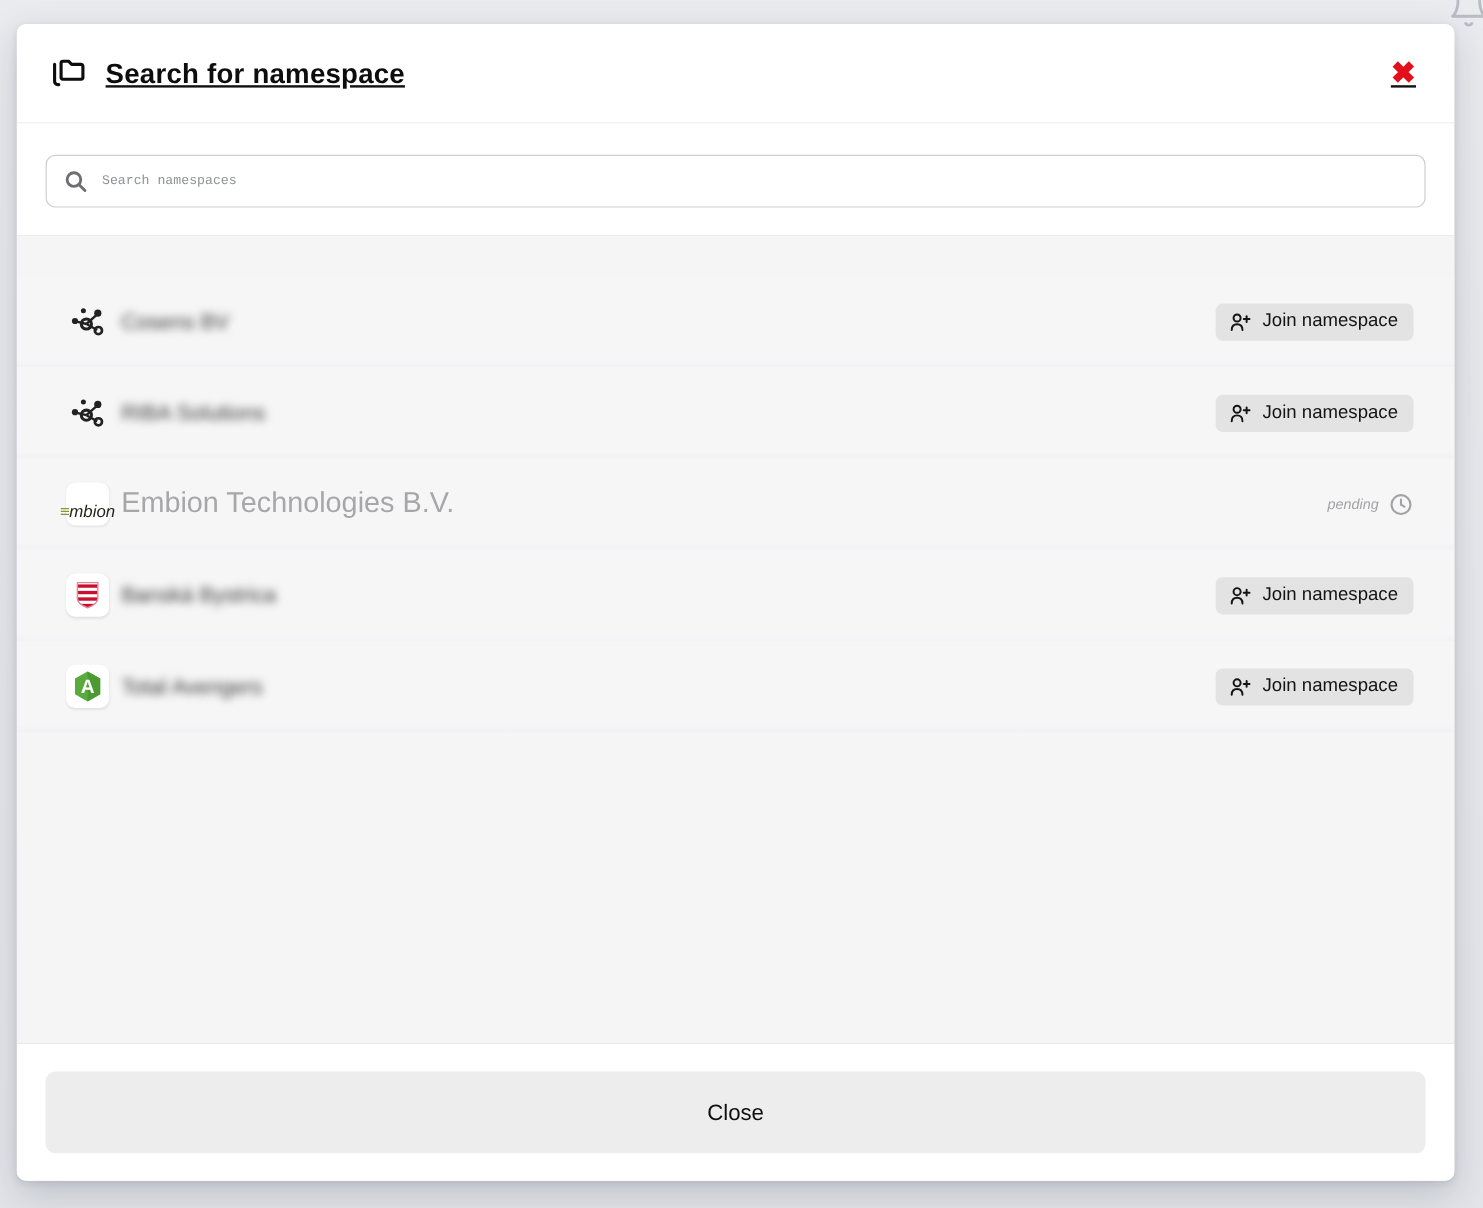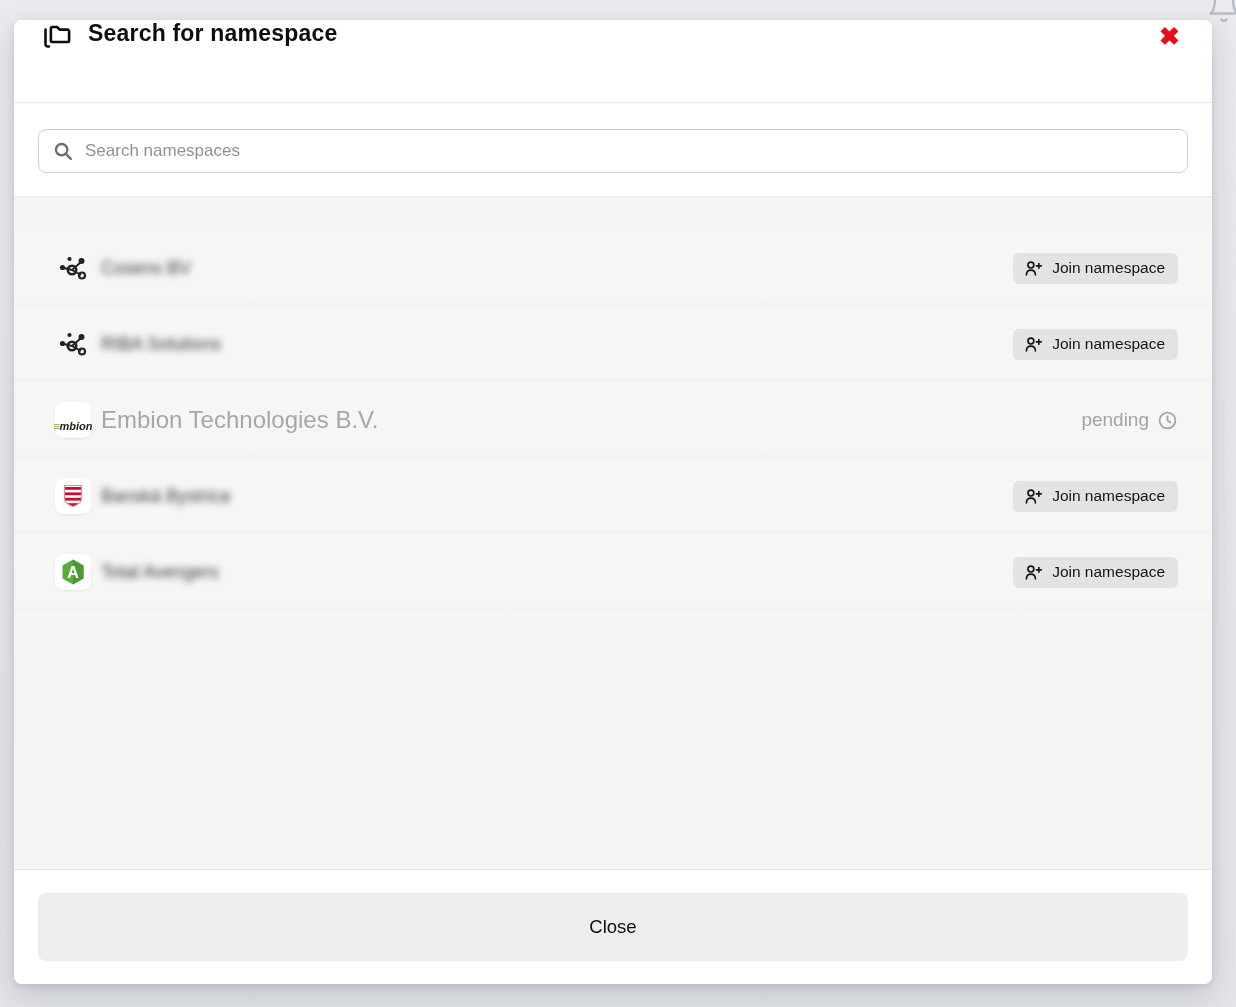--- a/index.html
+++ b/index.html
@@ -24,46 +24,47 @@
     border-radius: 8px;
     box-shadow: 0 12px 32px rgba(40,44,60,.18), 0 2px 6px rgba(40,44,60,.10);
     display: flex; flex-direction: column;
     z-index: 2;
     overflow: hidden;
   }
 
   
   .modal-header {
     height: 83px; flex: 0 0 83px;
-    display: flex; align-items: flex-start;
+    display: flex; align-items: center;
     padding: 0 26px;
     border-bottom: 1px solid #ebebed;
     background: #fff;
+    text-decoration: underline;
   }
   .header-icon { width: 34px; height: 34px; margin-right: 14px; flex: 0 0 auto; }
   .modal-title { font-size: 23px; font-weight: 700; letter-spacing: .2px; color: #0d0d0d; }
   .close-btn {
     margin-left: auto;
     background: none; border: none; cursor: pointer;
     font-size: 25px; font-weight: 900; line-height: 1;
     color: #e3101b;
     padding: 4px 6px;
   }
 
   
   .search-wrap { padding: 26px 24px 23px 24px; background: #fff; border-bottom: 1px solid #e9e9eb; }
   .search-box {
     position: relative; width: 100%; height: 44px;
   }
   .search-box input {
     width: 100%; height: 44px;
     border: 1px solid #cfcfd2; border-radius: 8px;
     padding: 0 14px 0 46px;
-    font-size: 17px; color: #333;
-    font-family: Liberation Sans, sans-serif;
+    font-size: 11px; color: #333;
+    font-family: Liberation Mono, monospace;
     outline: none; background: #fff;
   }
   .search-box input::placeholder { color: #8f9194; }
   .search-icon {
     position: absolute; left: 14px; top: 11px; width: 22px; height: 22px;
     pointer-events: none;
   }
 
   
   .ns-list {
@@ -92,25 +93,25 @@
 
   .join-btn {
     display: flex; align-items: center; gap: 9px;
     background: #e3e3e4; border: none; border-radius: 6px;
     height: 31px; padding: 0 13px 0 11px;
     font-family: "Liberation Sans", sans-serif;
     font-size: 15.5px; color: #141414; cursor: pointer;
   }
   .join-btn svg { width: 19px; height: 19px; }
 
-  .pending-wrap { display: flex; align-items: center; gap: 8px; color: #a3a3a6; font-size: 19px; }
+  .pending-wrap { display: flex; align-items: center; gap: 8px; color: #a3a3a6; font-size: 12px; font-style: italic; }
   .pending-wrap svg { width: 21px; height: 21px; }
 
   
-  .embion-mark { font-size: 11px; font-weight: 700; font-style: italic; color: #24261c; white-space: nowrap; margin-top: 12px; }
+  .embion-mark { font-size: 14px; font-weight: 400; font-style: italic; color: #24261c; white-space: nowrap; margin-top: 12px; }
   .embion-mark .eq { color: #8d9330; font-style: normal; letter-spacing: -1px; margin-right: .5px; }
 
   
   .hexa-letter { font-weight: 700; }
 
   
   .modal-footer {
     flex: 0 0 96px;
     background: #fff;
     border-top: 1px solid #e9e9eb;

